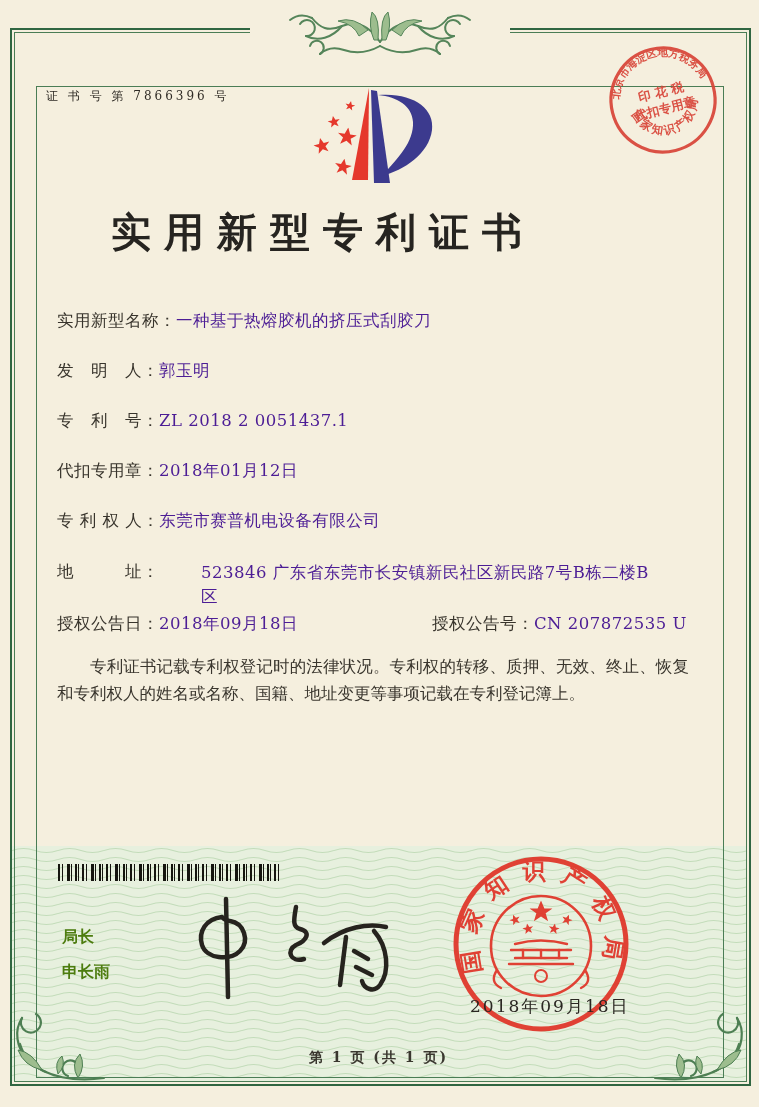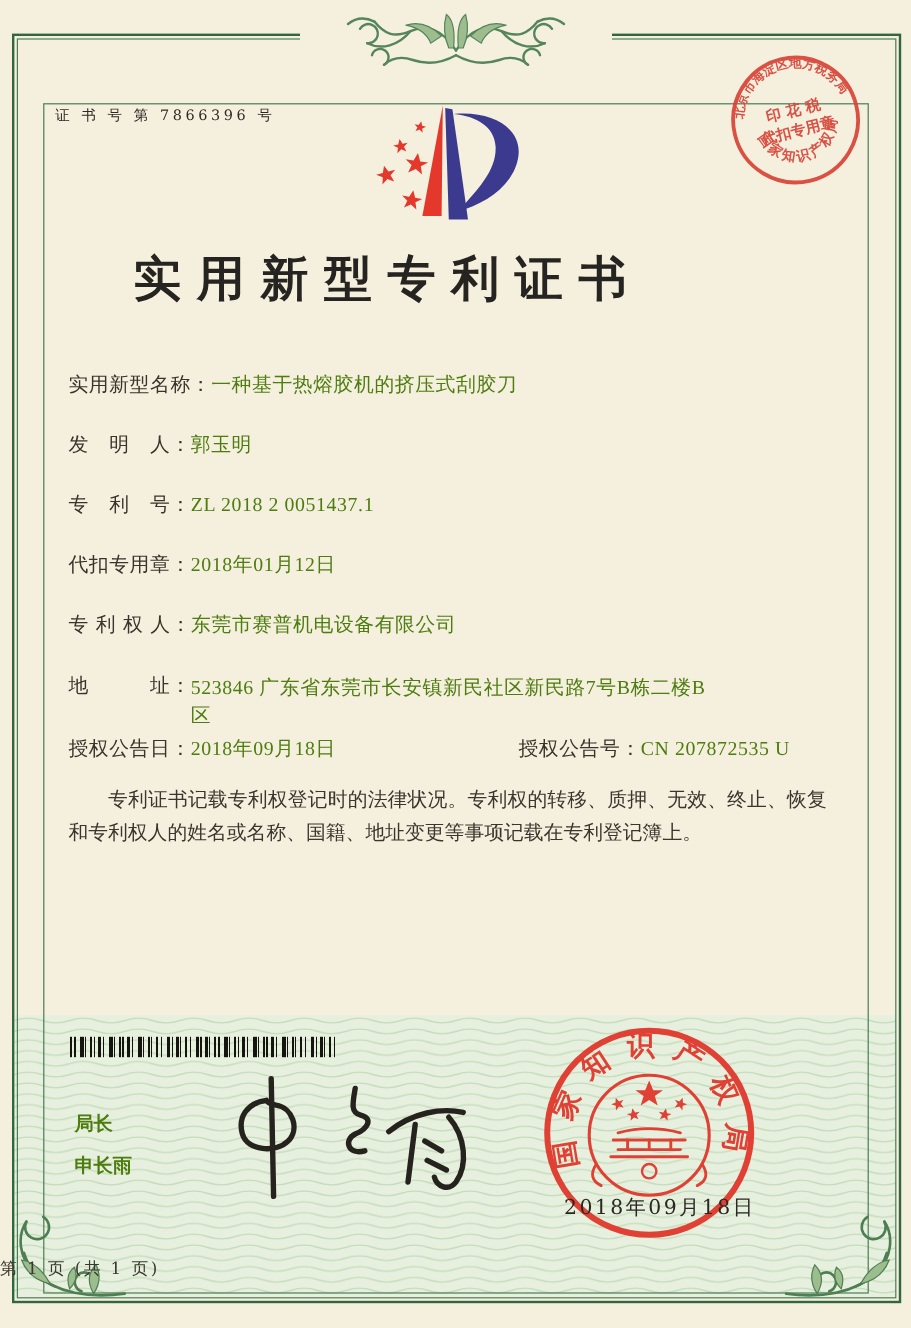--- a/index.html
+++ b/index.html
@@ -23,22 +23,22 @@
 
   
   .ornament{z-index:4;pointer-events:none;}
 
   
   .cert-no{left:46px;top:88px;font-size:12px;letter-spacing:3px;color:#2e2a24;z-index:5;}
   .title{left:0;top:205px;width:646px;text-align:center;font-size:40px;font-weight:bold;
          letter-spacing:13px;color:#262420;z-index:5;}
   .row{left:57px;font-size:16.5px;color:#38342c;z-index:5;letter-spacing:.5px;}
   .flabel{color:#38342c;}
-  .fvalue{color:#4d7c0f;font-family:Liberation Serif, serif;}
-  .addr-val{white-space:pre-line;display:inline-block;vertical-align:top;max-width:540px;line-height:24px;}
+  .fvalue{color:#4c1d95;}
+  .addr-val{white-space:pre-line;display:inline-block;vertical-align:top;max-width:540px;line-height:24px;margin-left:42px;}
   .paras{left:57px;top:653px;width:632px;z-index:5;font-size:16.5px;line-height:27px;
          text-align:justify;color:#3a362e;}
   .paras p{margin:0;text-indent:2em;}
 
   .barcode{left:58px;top:864px;width:222px;height:17px;z-index:5;
     background:repeating-linear-gradient(90deg,
       #15150f 0 2px, rgba(0,0,0,0) 2px 4px,
       #15150f 4px 5px, rgba(0,0,0,0) 5px 9px,
       #15150f 9px 12px, rgba(0,0,0,0) 12px 13px,
       #15150f 13px 14px, rgba(0,0,0,0) 14px 17px,
@@ -48,22 +48,22 @@
   .director{left:62px;top:927px;z-index:5;font-family:"Liberation Sans", sans-serif;
             font-weight:bold;font-size:16px;color:#4d7c0f;}
   .director .nm{margin-top:14px;}
   .sig{left:178px;top:893px;z-index:6;}
 
   .tax-stamp{left:593px;top:30px;width:140px;height:140px;z-index:7;
              transform:rotate(-14deg);opacity:.92;}
   .seal{left:449px;top:852px;width:185px;height:185px;z-index:6;opacity:.93;}
   .seal-date{left:470px;top:995px;z-index:8;font-size:17px;letter-spacing:2px;color:#2a2722;}
 
-  .footer{left:0;top:1049px;width:757px;font-size:14px;
-          color:#3a372f;z-index:5;letter-spacing:2px;}
+  .footer{left:0;top:1049px;width:757px;text-align:center;font-size:14px;
+          color:#3a372f;z-index:5;letter-spacing:2px;font-weight:bold;}
 
   .stamp-text{font-family:"DejaVu Serif", serif;font-weight:bold;}
 </style>
 </head>
 <body>
 
 <svg width="0" height="0" style="position:absolute" aria-hidden="true">
   <defs>
     <symbol id="st" viewBox="-10 -10 20 20">
       <path d="M0,-10 2.94,-3.09 10,-3.09 4.05,1.18 6.18,8.09 0,4 -6.18,8.09 -4.05,1.18 -10,-3.09 -2.94,-3.09Z"></path>

